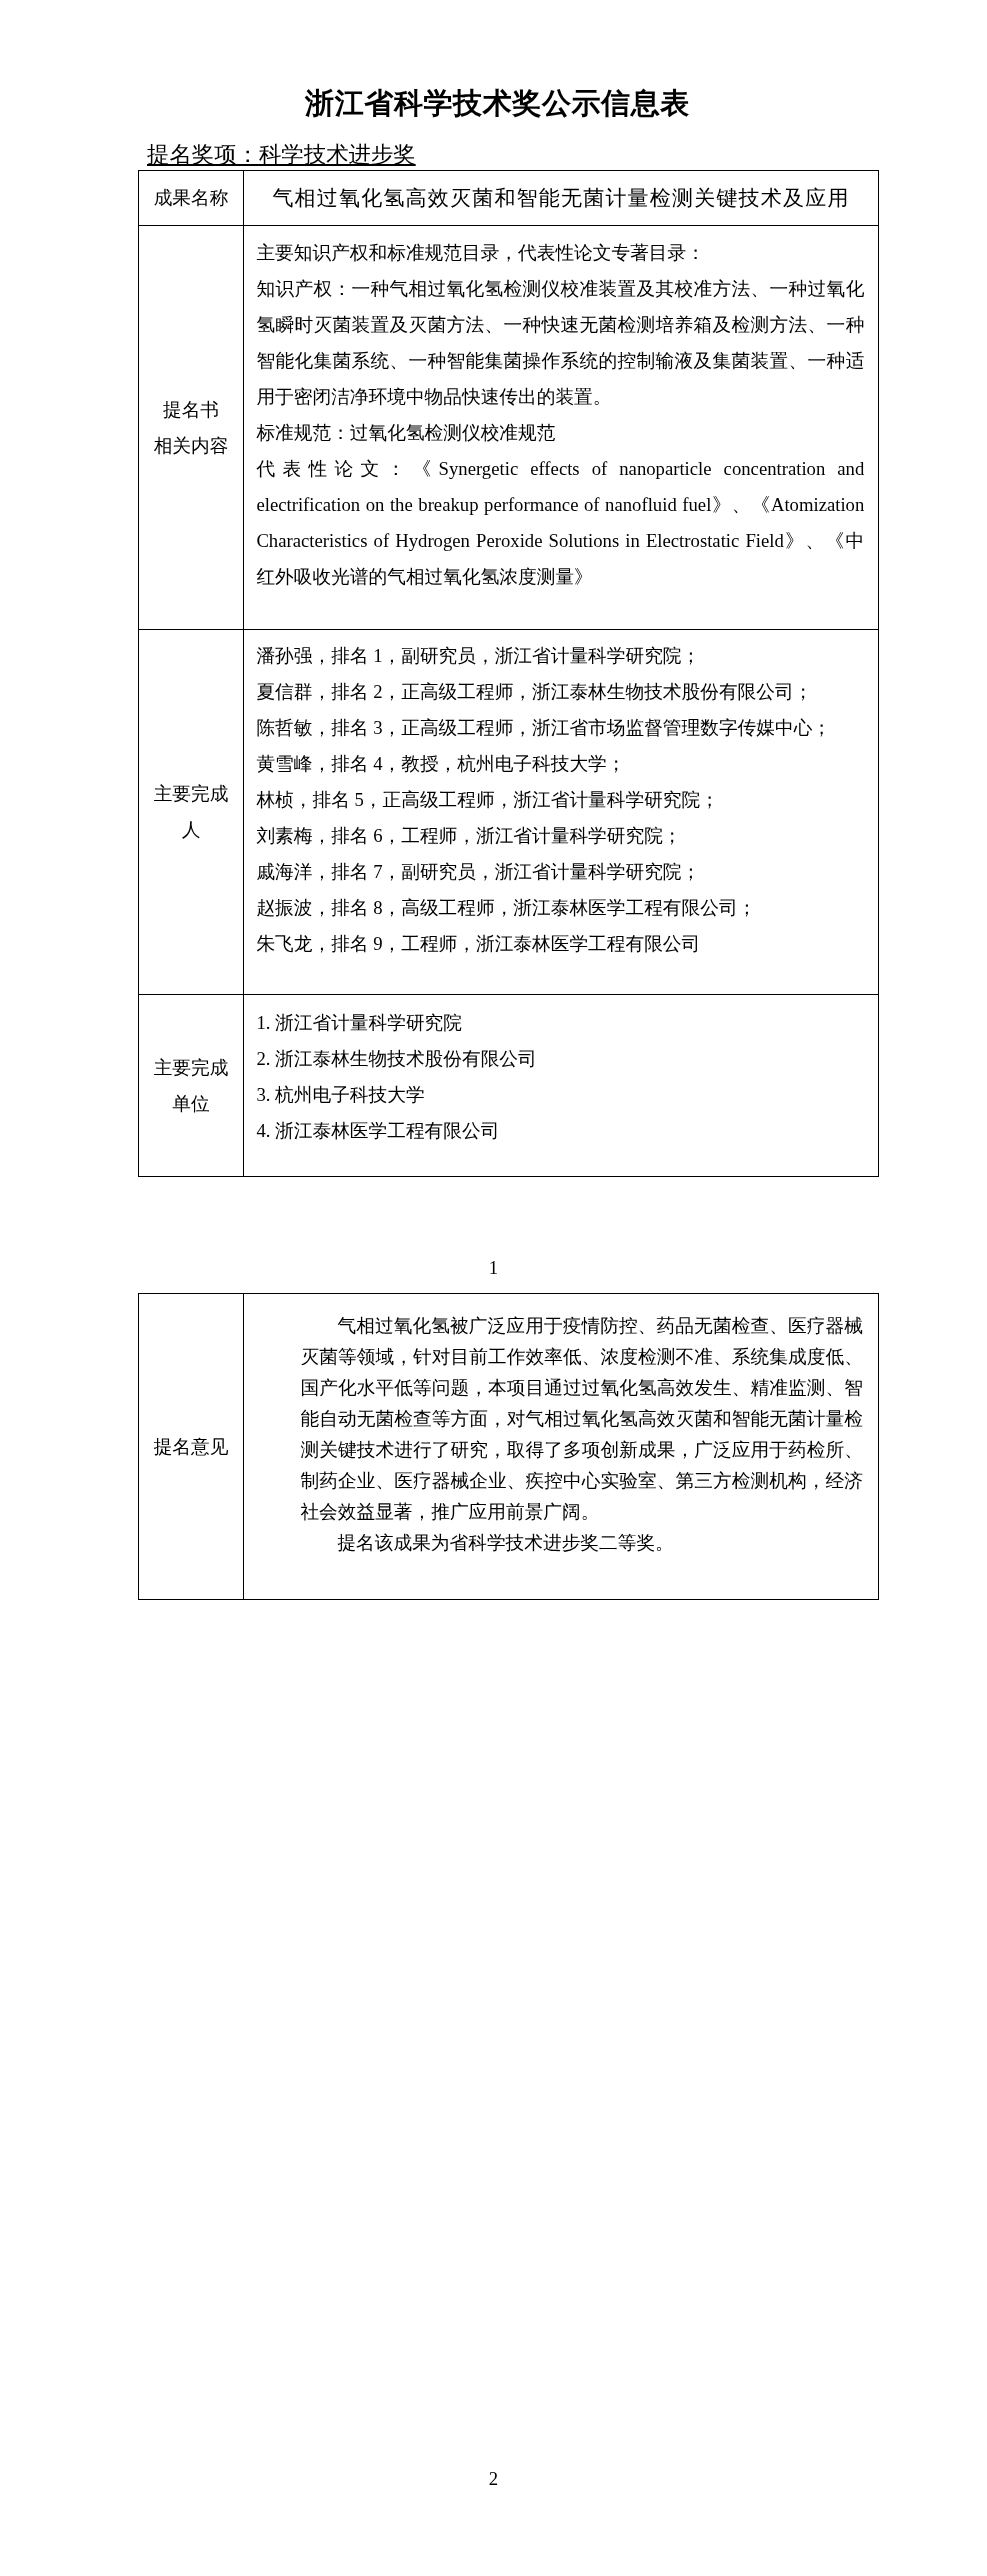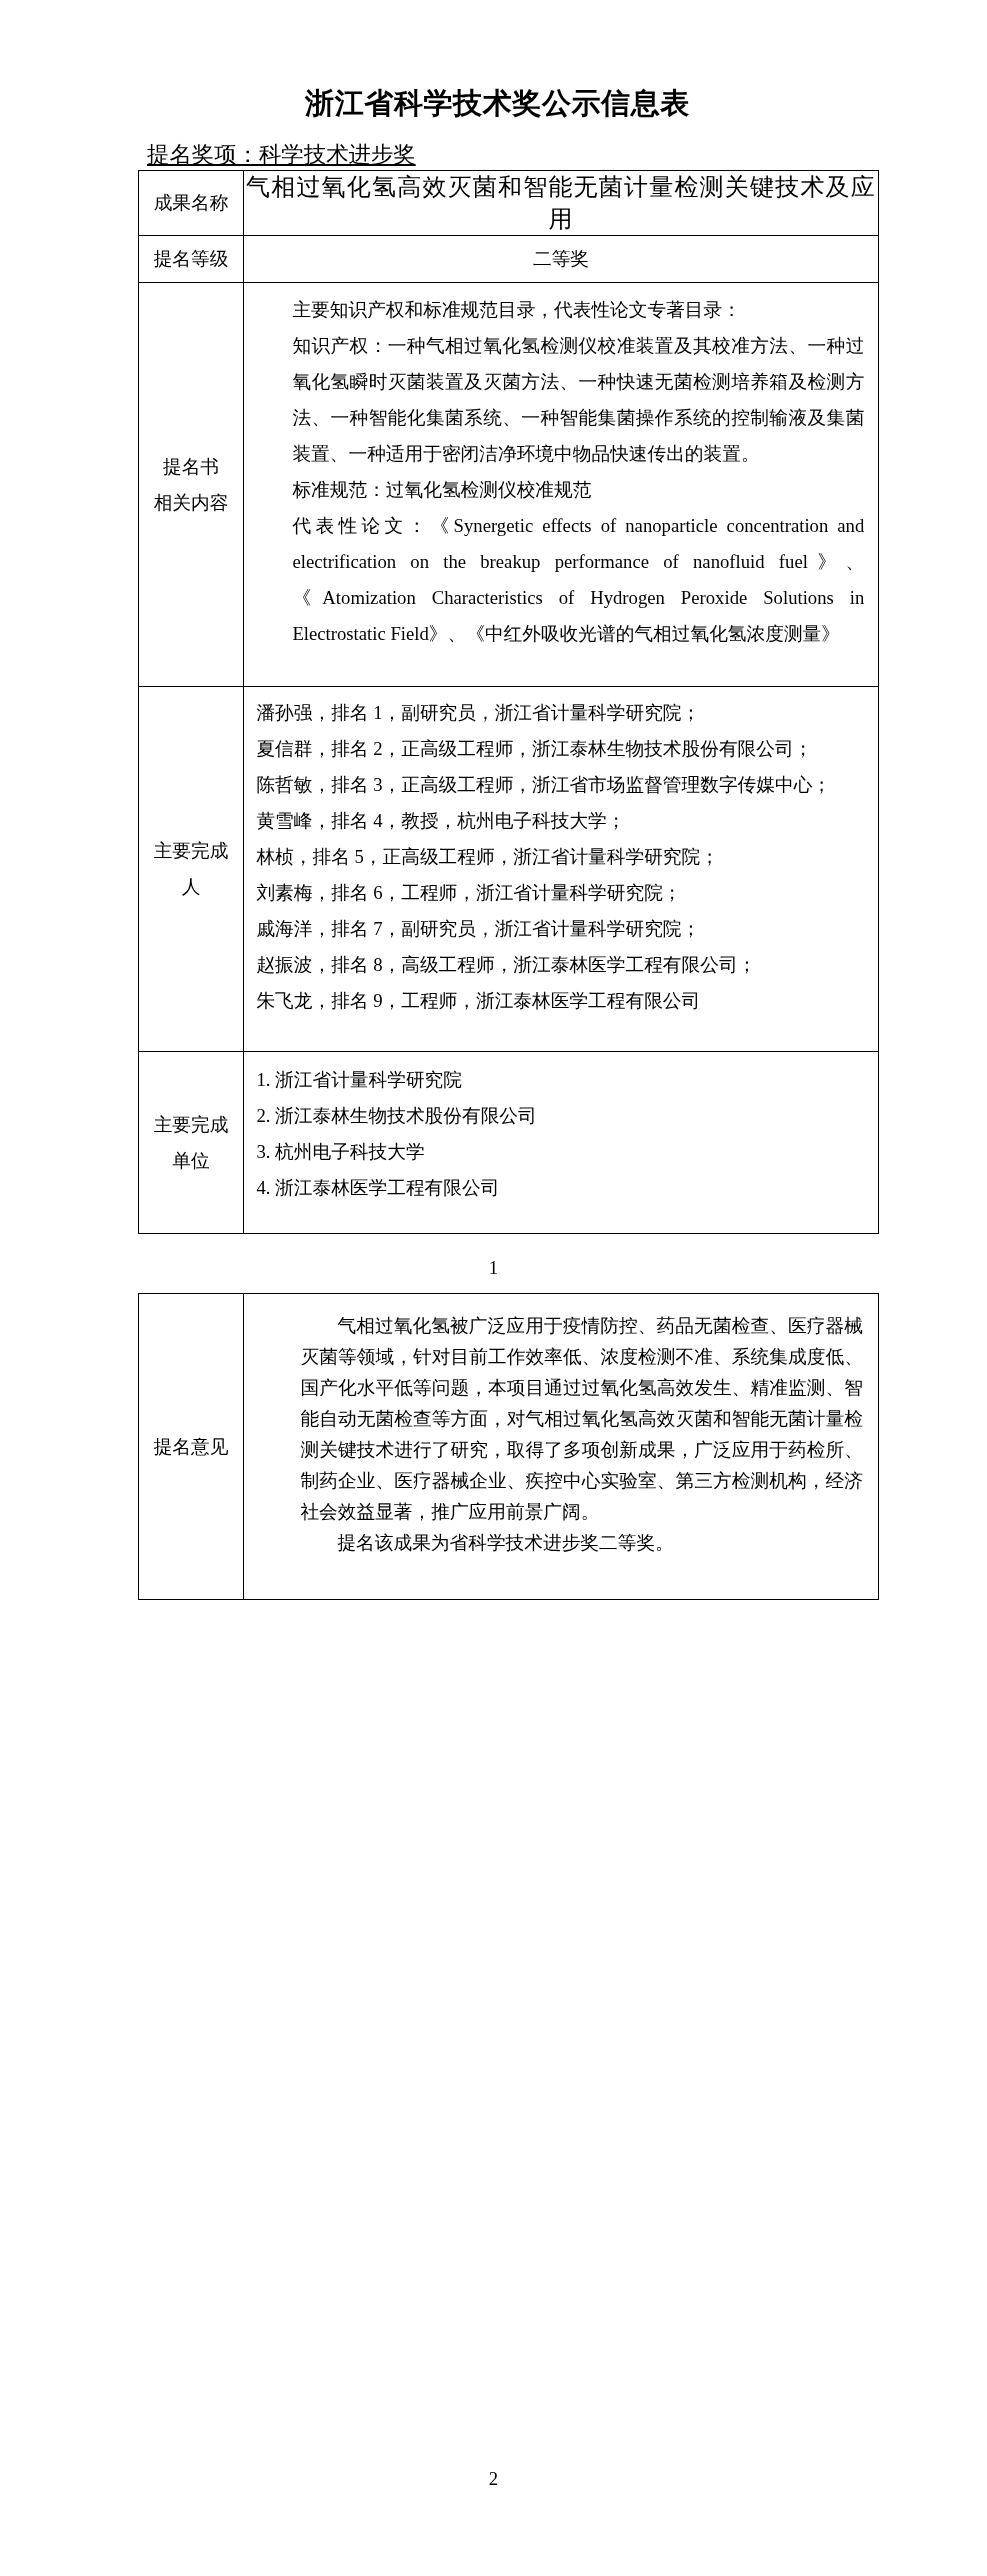--- a/index.html
+++ b/index.html
@@ -43,22 +43,22 @@
   td{padding:0;vertical-align:middle;}
   td.label-cell{text-align:center;}
   .label-line{line-height:36px;}
   td.cell-center{text-align:center;}
   td.cell-top{vertical-align:top;text-align:left;}
   td.book-cell{padding:8.7px 13.7px 0 12.4px;}
   td.persons-cell{padding:7.5px 13.7px 0 12.4px;}
   td.units-cell{padding:10px 13.7px 0 12.4px;}
   td.nominator-cell{text-align:left;padding-left:11.2px;}
   td.opinion-cell{padding:16px 15px 0 12.4px;}
-  .achievement-title{font-size:24px;letter-spacing:1.2px;}
-  .book-para{line-height:36px;text-align:justify;margin-left:36px;}
+  .achievement-title{font-size:21px;letter-spacing:1.2px;}
+  .book-para{line-height:36px;text-align:justify;}
   .person-line{line-height:36px;}
   .unit-line{line-height:36px;}
   .opinion-para{line-height:31px;text-align:justify;text-indent:37px;margin-left:44px;}
   .page-num{
     position:absolute;left:0;width:100%;
     text-align:center;font-size:18.7px;line-height:21px;
   }
   .page-num.p1{top:1257px;}
   .page-num.p2{top:2468px;}
 </style>
@@ -75,26 +75,20 @@
     <colgroup>
         <col class="c-label">
         <col class="c-content">
       </colgroup>
     <tbody>
         <tr class="h89">
       <td class="label-cell">
             <div class="label-line">成果名称</div>
           </td>
       <td class="cell-center achievement-title">气相过氧化氢高效灭菌和智能无菌计量检测关键技术及应用</td>
-    </tr>
-    <tr class="h75">
-      <td class="label-cell">
-            <div class="label-line">提名等级</div>
-          </td>
-      <td class="cell-center">二等奖</td>
     </tr>
     <tr class="h650">
       <td class="label-cell">
             <div class="label-line">提名书</div>
             <div class="label-line">相关内容</div>
           </td>
       <td class="cell-top book-cell">
             <div class="book-para">主要知识产权和标准规范目录，代表性论文专著目录：</div>
             <div class="book-para">知识产权：一种气相过氧化氢检测仪校准装置及其校准方法、一种过氧化氢瞬时灭菌装置及灭菌方法、一种快速无菌检测培养箱及检测方法、一种智能化集菌系统、一种智能集菌操作系统的控制输液及集菌装置、一种适用于密闭洁净环境中物品快速传出的装置。</div>
             <div class="book-para">标准规范：过氧化氢检测仪校准规范</div>

